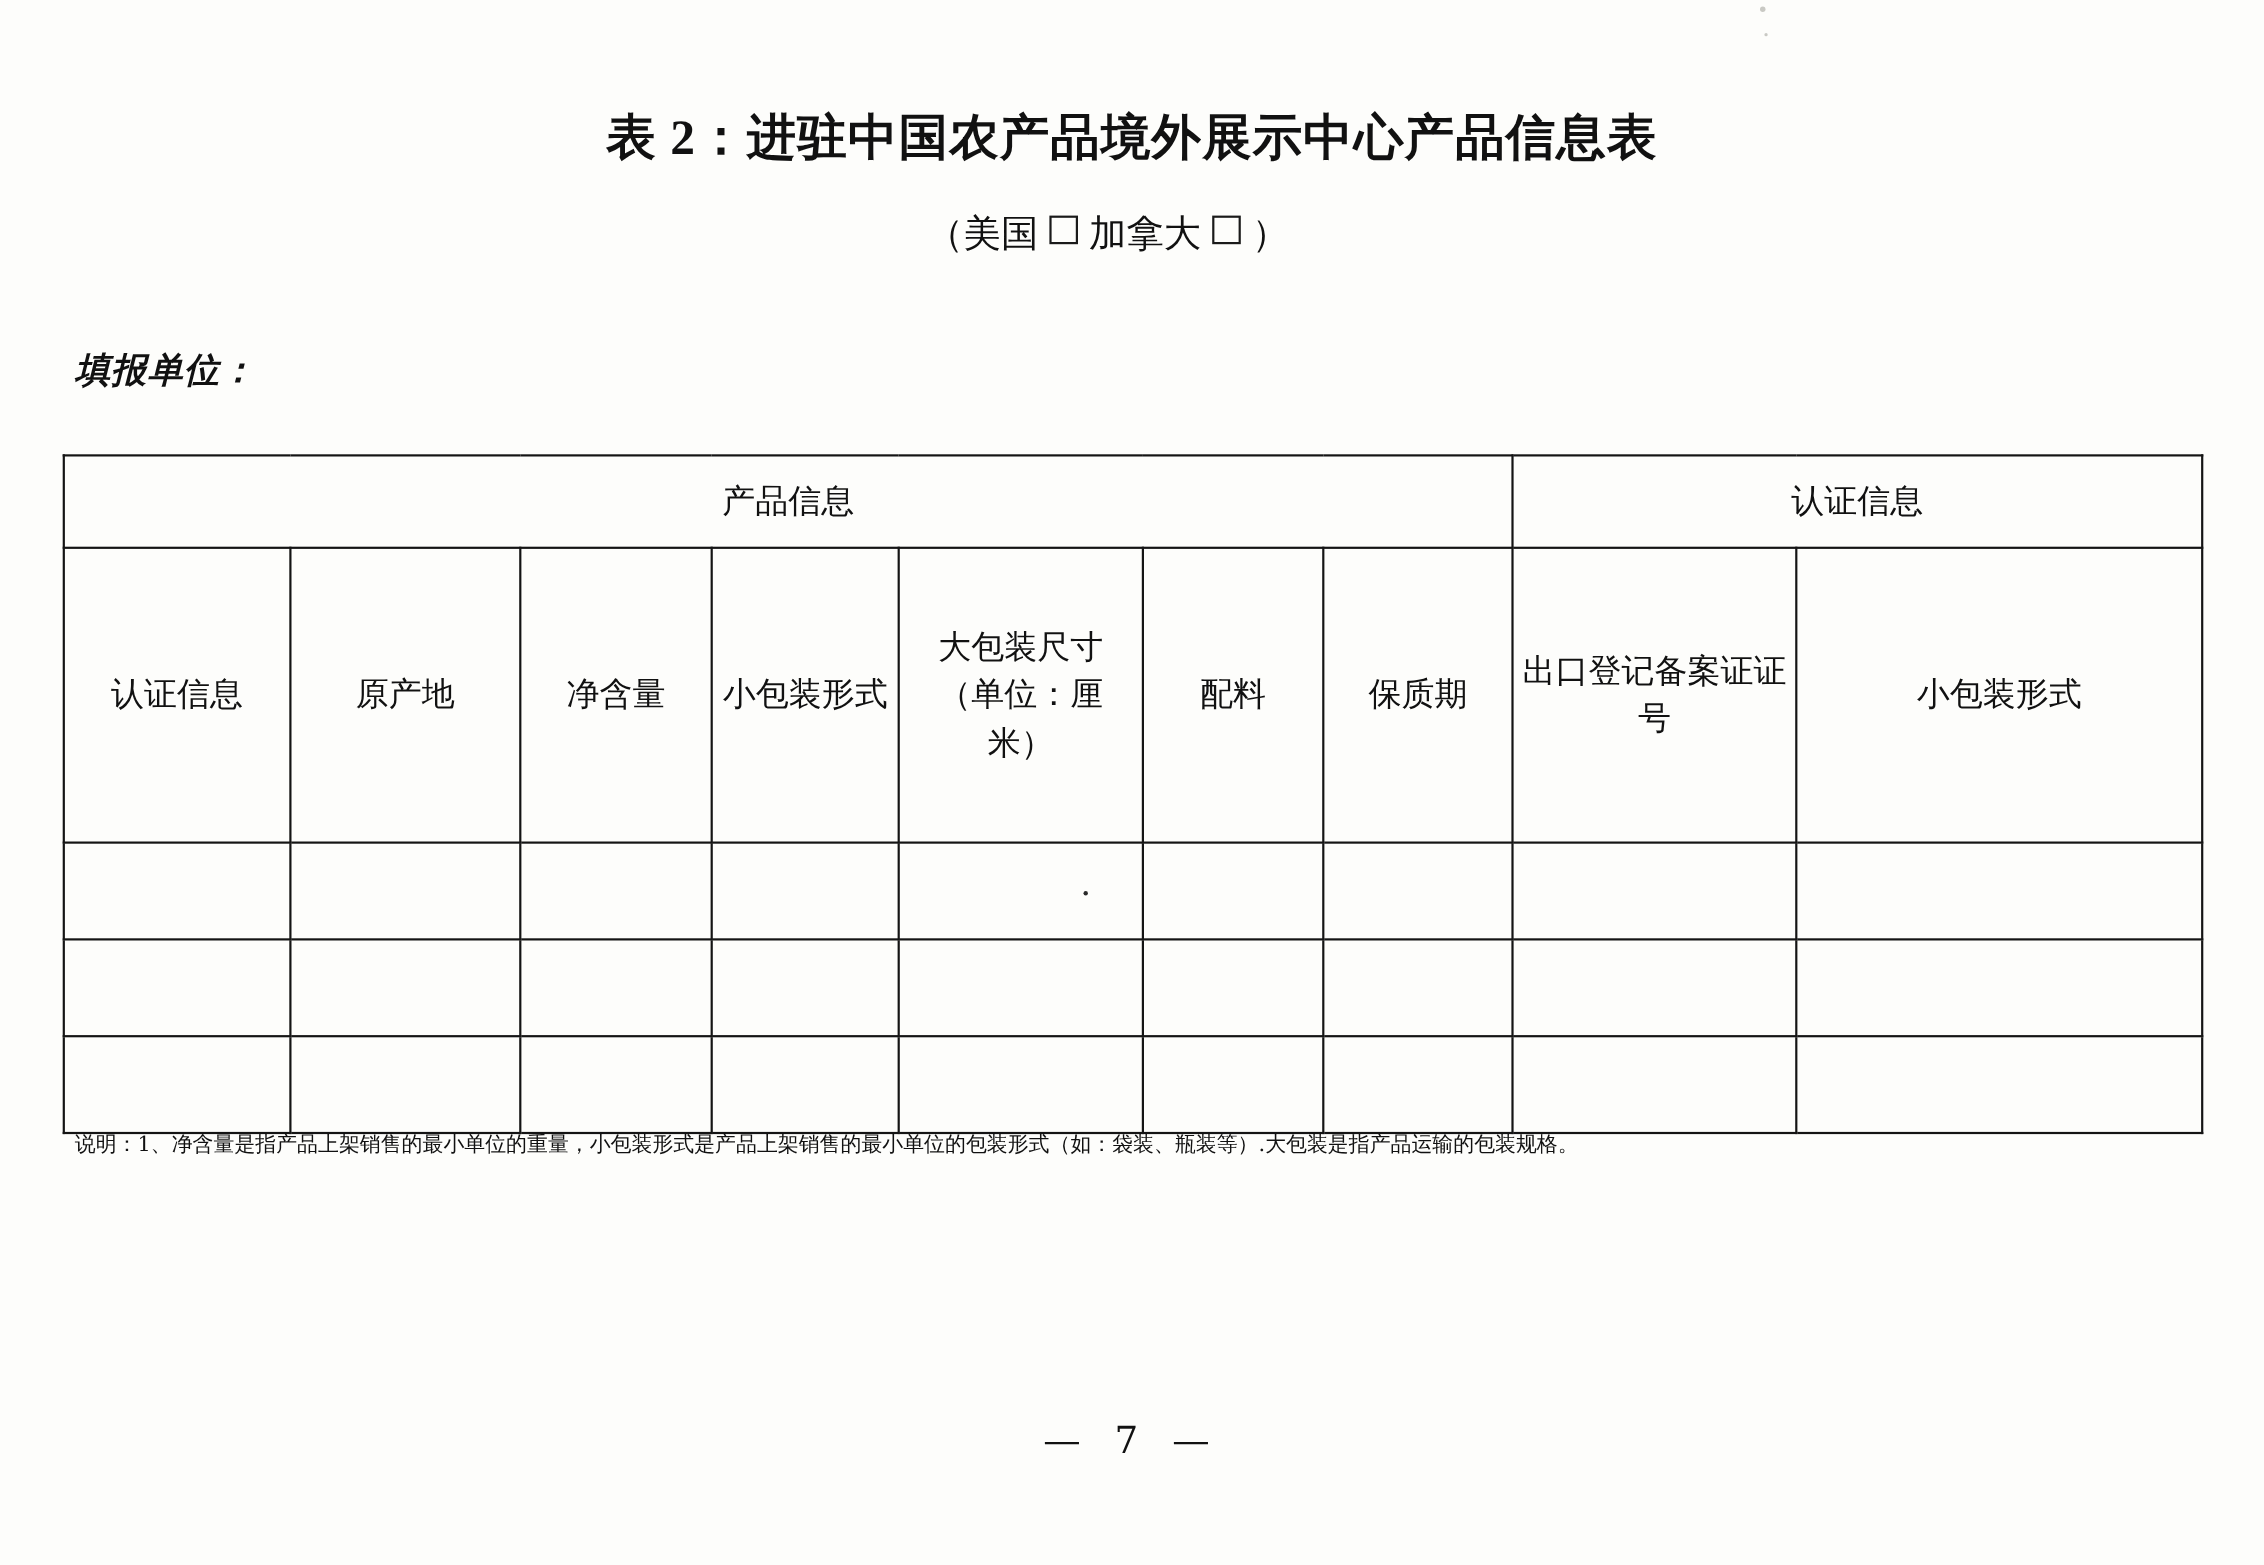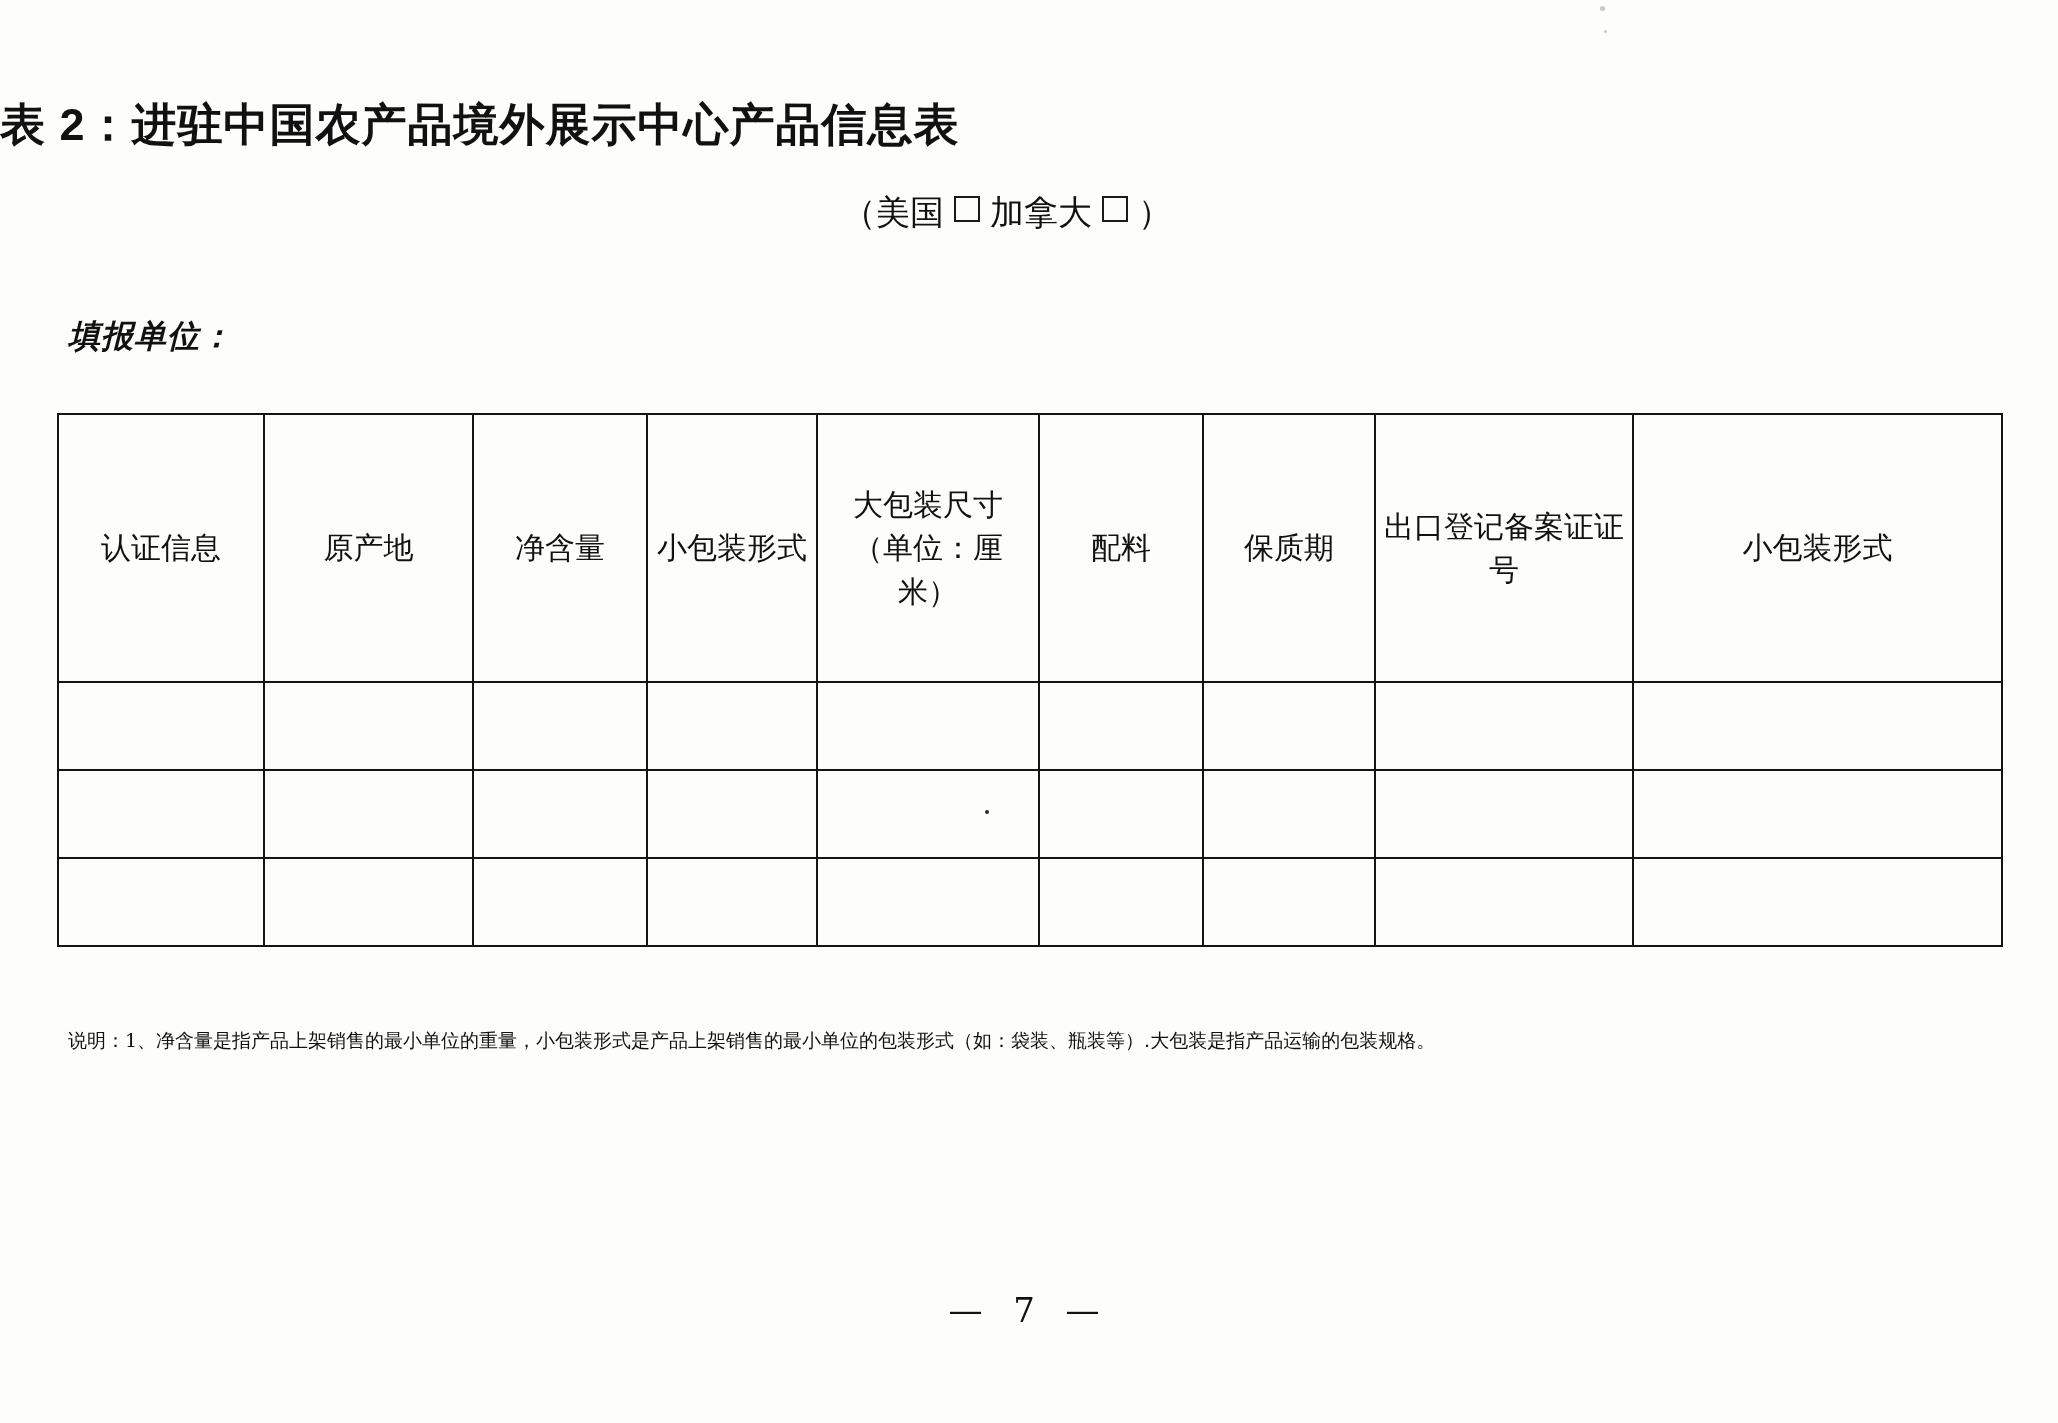--- a/index.html
+++ b/index.html
@@ -28,24 +28,25 @@
     height: 5px;
     background: #c9c9c4;
     border-radius: 50%;
   }
 
   .title {
     position: absolute;
     top: 95px;
     left: 0;
     width: 2058px;
+    text-align: center;
     font-size: 45px;
     font-weight: bold;
     letter-spacing: 1px;
-    font-family: Liberation Sans, sans-serif;
+    font-family: Liberation Serif, serif;
   }
   .subtitle {
     position: absolute;
     top: 190px;
     left: 0;
     width: 2014px;
     text-align: center;
     font-size: 34px;
     font-family: "DejaVu Serif", "Liberation Serif", serif;
   }
@@ -153,20 +154,24 @@
       <col style="width:209px">
       <col style="width:174px">
       <col style="width:170px">
       <col style="width:222px">
       <col style="width:164px">
       <col style="width:172px">
       <col style="width:258px">
       <col style="width:369px">
     </colgroup>
     <tbody>
+        <tr>
+      <td class="group" colspan="7">产品信息</td>
+      <td class="group" colspan="2">认证信息</td>
+    </tr>
     <tr>
       <td class="head">认证信息</td>
       <td class="head">原产地</td>
       <td class="head">净含量</td>
       <td class="head">小包装形式</td>
       <td class="head">大包装尺寸（单位：厘米）</td>
       <td class="head">配料</td>
       <td class="head">保质期</td>
       <td class="head">出口登记备案证证号</td>
       <td class="head">小包装形式</td>

